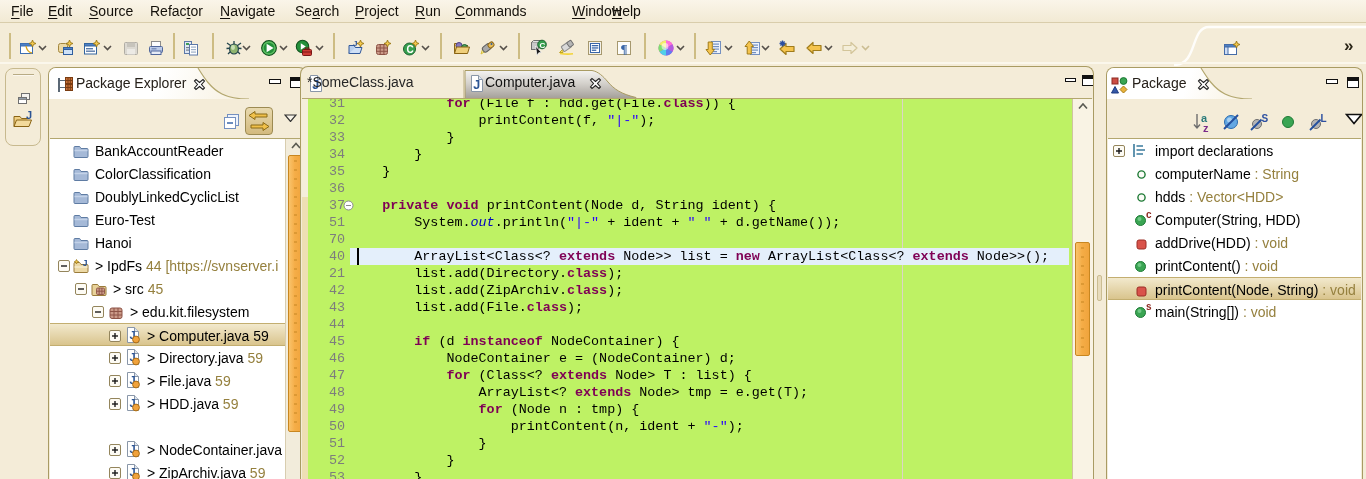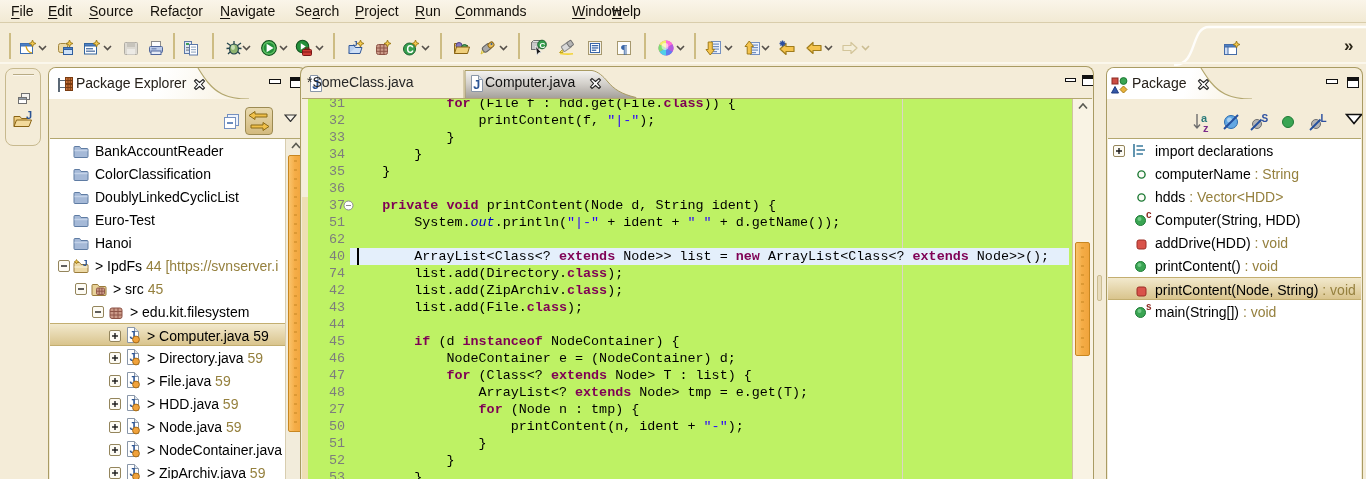--- a/index.html
+++ b/index.html
@@ -520,29 +520,20 @@
         </div>
       <div class="row" style="top:253px">
           <svg class="ti" style="left:59px;top:6px" width="12" height="12">
             <use href="#texpp"></use>
           </svg>
           <svg class="ti" style="left:75px;top:3px" width="16" height="17">
             <use href="#tjfile"></use>
           </svg>
           <span class="lbl" style="left:97px">&gt; HDD.java <span class="olv">59</span></span>
         </div>
-      <div class="row" style="top:276px">
-          <svg class="ti" style="left:59px;top:6px" width="12" height="12">
-            <use href="#texpp"></use>
-          </svg>
-          <svg class="ti" style="left:75px;top:3px" width="16" height="17">
-            <use href="#tjfile"></use>
-          </svg>
-          <span class="lbl" style="left:97px">&gt; Node.java <span class="olv">59</span></span>
-        </div>
       <div class="row" style="top:299px">
           <svg class="ti" style="left:59px;top:6px" width="12" height="12">
             <use href="#texpp"></use>
           </svg>
           <svg class="ti" style="left:75px;top:3px" width="16" height="17">
             <use href="#tjfile"></use>
           </svg>
           <span class="lbl" style="left:97px">&gt; NodeContainer.java </span>
         </div>
       <div class="row" style="top:322px">
@@ -605,31 +596,31 @@
         <line x1="3" y1="5.5" x2="8" y2="5.5" stroke="#8a8a8a" stroke-width="1.2"></line>
       </svg>
     <div class="lnum" style="left:7px;top:-4px">31</div>
     <div class="lnum" style="left:7px;top:13px">32</div>
     <div class="lnum" style="left:7px;top:30px">33</div>
     <div class="lnum" style="left:7px;top:47px">34</div>
     <div class="lnum" style="left:7px;top:64px">35</div>
     <div class="lnum" style="left:7px;top:81px">36</div>
     <div class="lnum" style="left:7px;top:98px">37</div>
     <div class="lnum" style="left:7px;top:115px">51</div>
-    <div class="lnum" style="left:7px;top:132px">62</div>
+    <div class="lnum" style="left:7px;top:132px">70</div>
     <div class="lnum" style="left:7px;top:149px">40</div>
-    <div class="lnum" style="left:7px;top:166px">74</div>
+    <div class="lnum" style="left:7px;top:166px">21</div>
     <div class="lnum" style="left:7px;top:183px">42</div>
     <div class="lnum" style="left:7px;top:200px">43</div>
     <div class="lnum" style="left:7px;top:217px">44</div>
     <div class="lnum" style="left:7px;top:234px">45</div>
     <div class="lnum" style="left:7px;top:251px">46</div>
     <div class="lnum" style="left:7px;top:268px">47</div>
     <div class="lnum" style="left:7px;top:285px">48</div>
-    <div class="lnum" style="left:7px;top:302px">27</div>
+    <div class="lnum" style="left:7px;top:302px">49</div>
     <div class="lnum" style="left:7px;top:319px">50</div>
     <div class="lnum" style="left:7px;top:336px">51</div>
     <div class="lnum" style="left:7px;top:353px">52</div>
     <div class="lnum" style="left:7px;top:370px">53</div>
     <div class="codeline" style="left:48px;top:-4px">            <span class="kw">for</span> (File f : hdd.get(File.<span class="kw">class</span>)) {</div>
     <div class="codeline" style="left:48px;top:13px">                printContent(f, <span class="str">"|-"</span>);</div>
     <div class="codeline" style="left:48px;top:30px">            }</div>
     <div class="codeline" style="left:48px;top:47px">        }</div>
     <div class="codeline" style="left:48px;top:64px">    }</div>
     <div class="codeline" style="left:48px;top:98px">    <span class="kw">private</span> <span class="kw">void</span> printContent(Node d, String ident) {</div>

